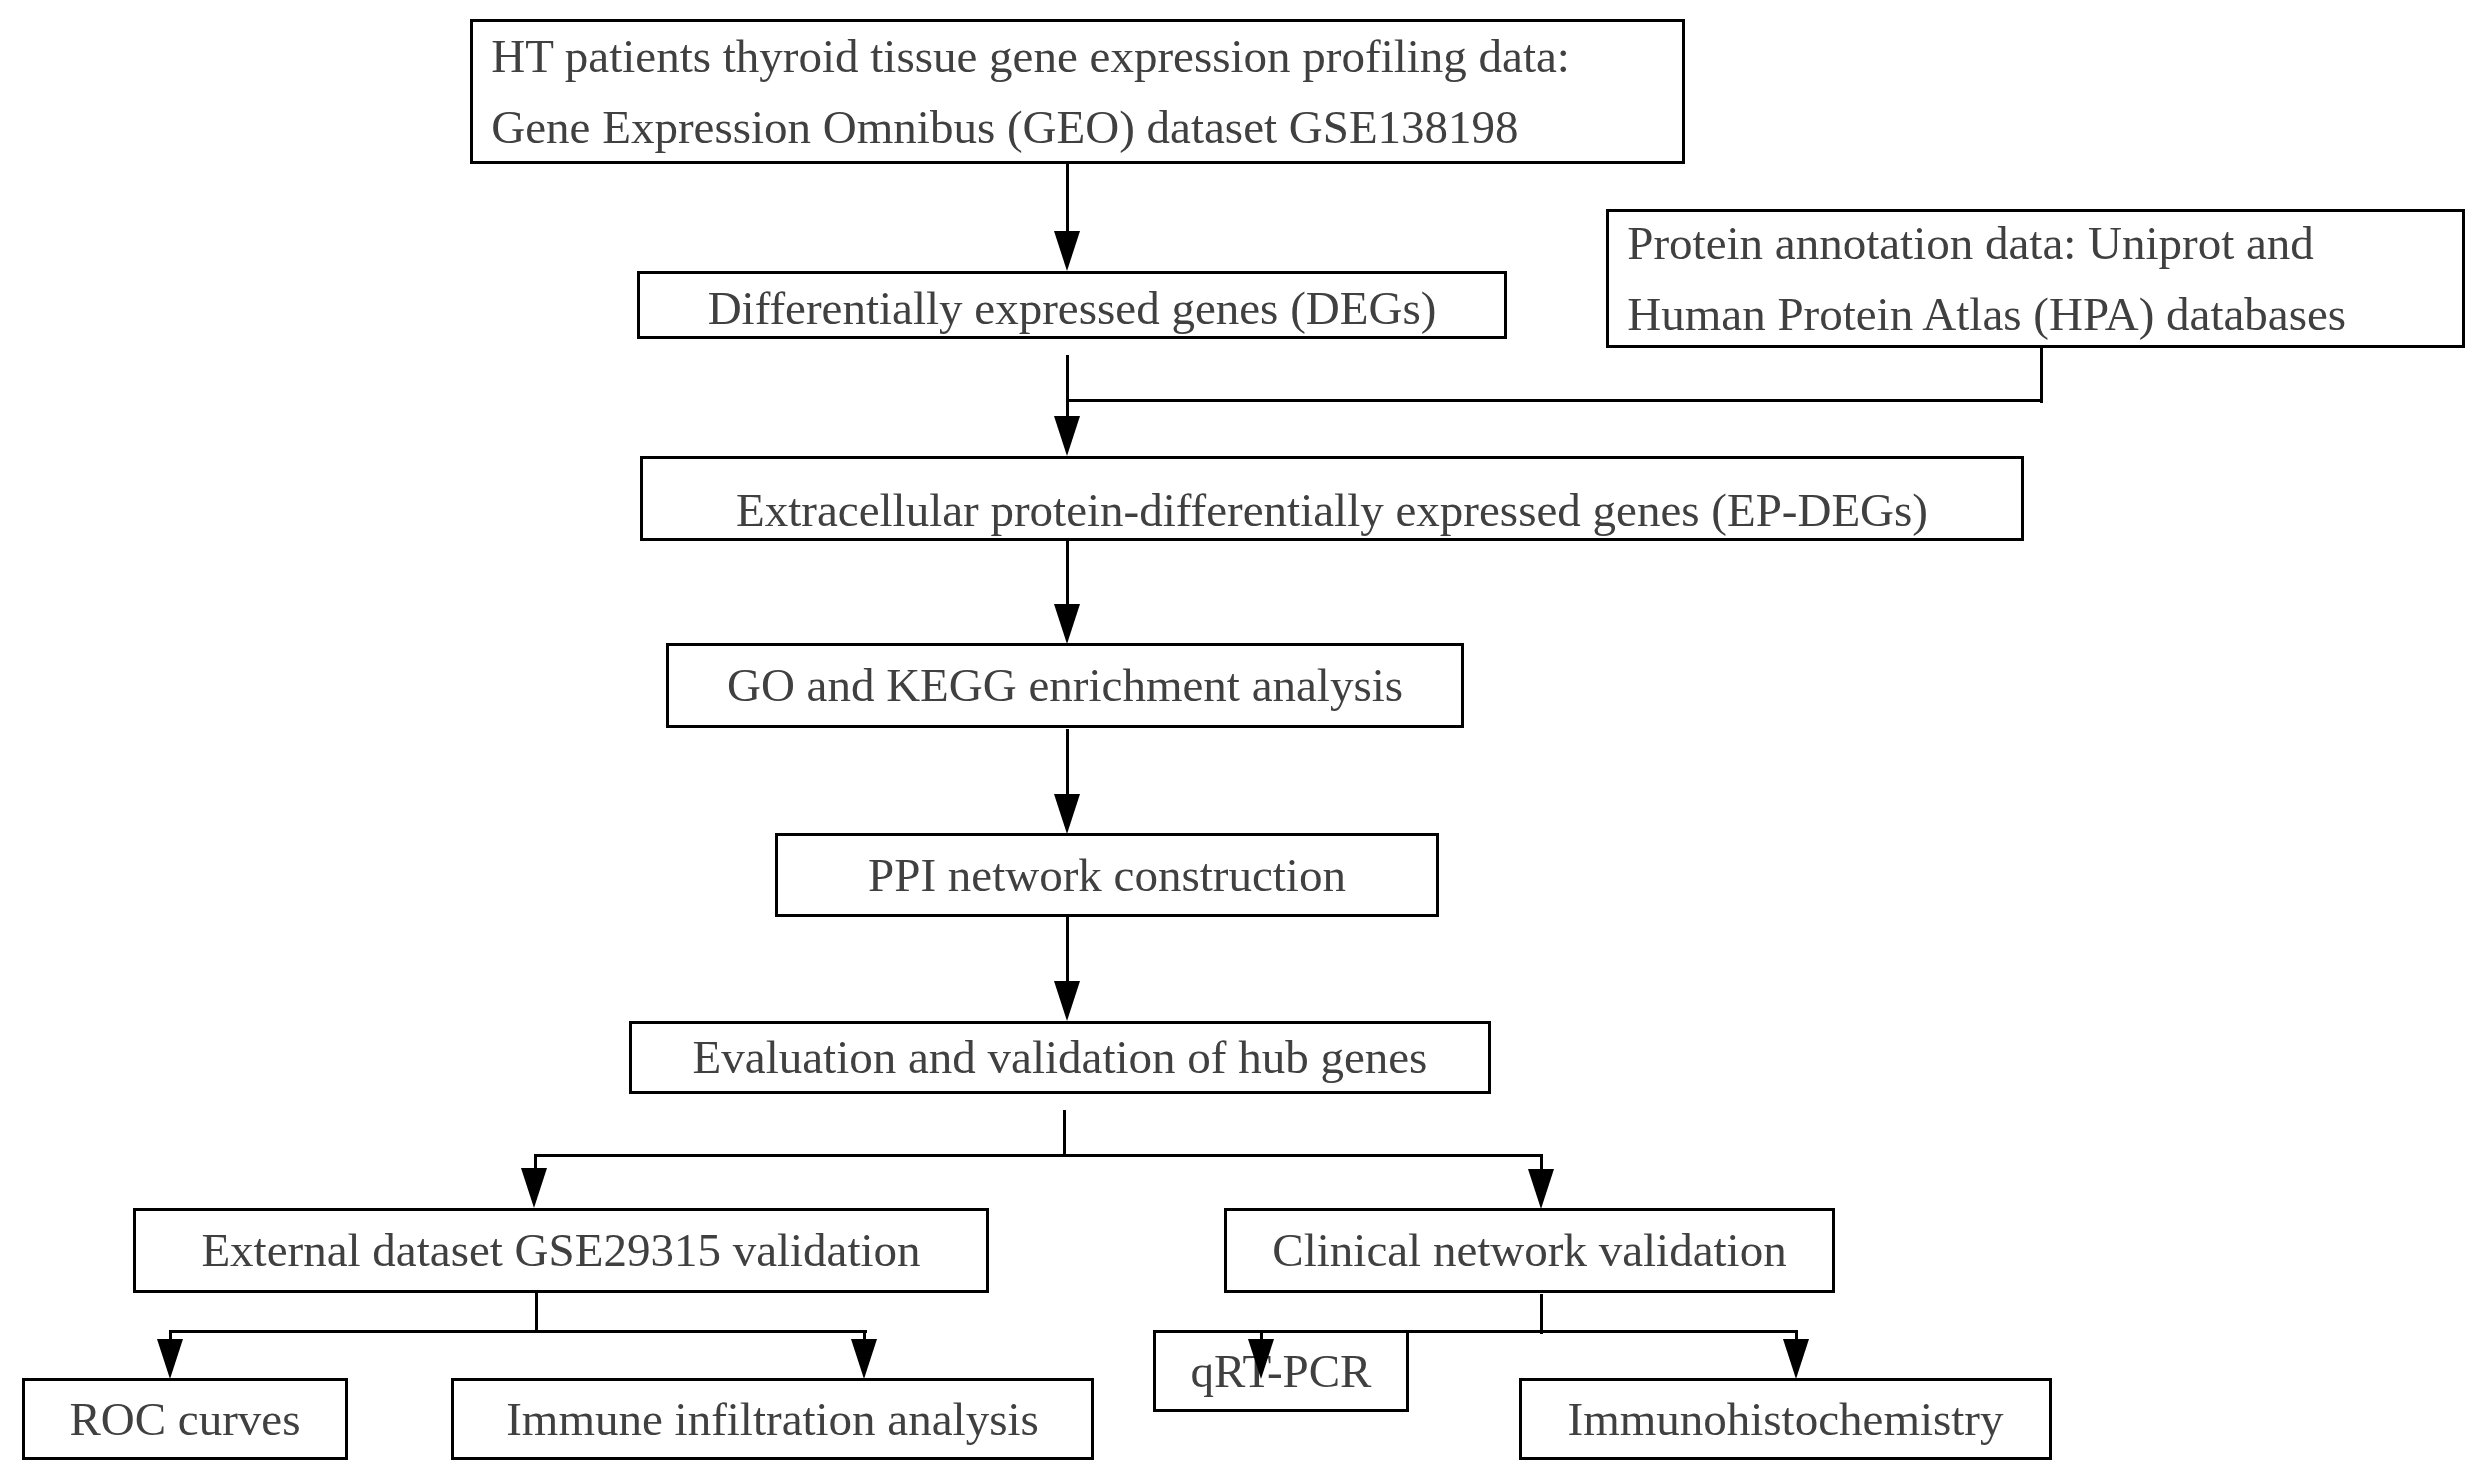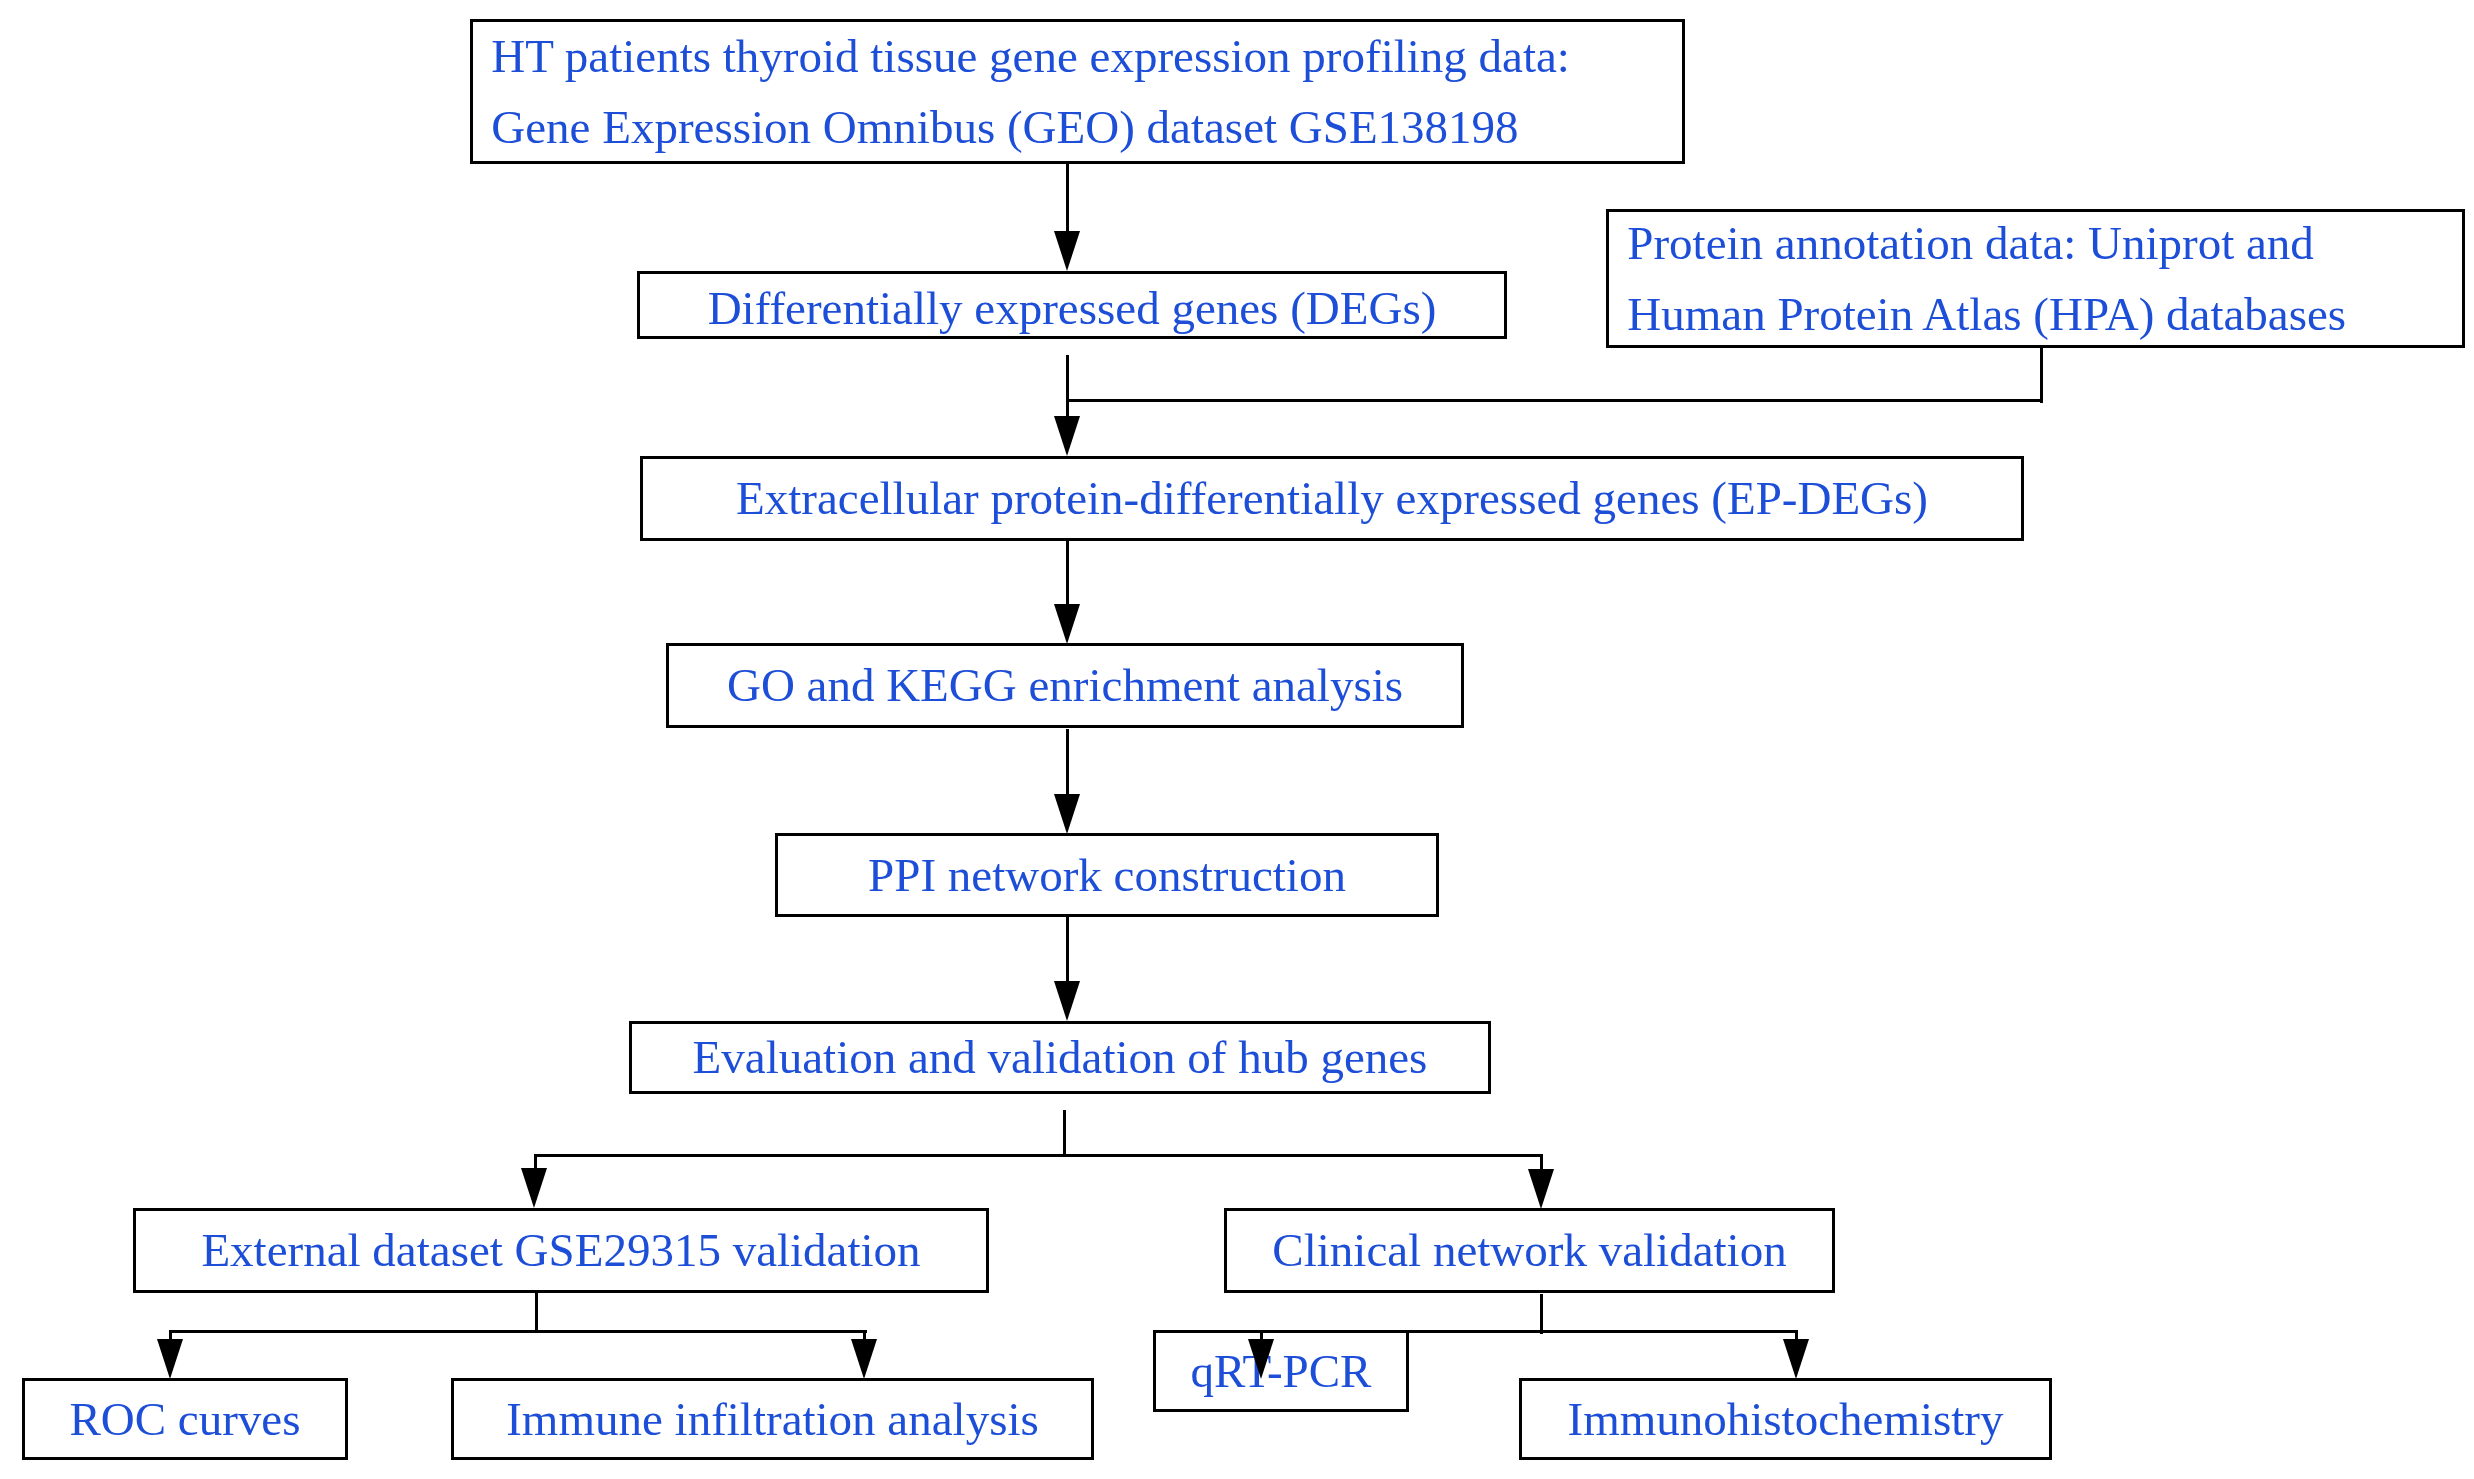--- a/index.html
+++ b/index.html
@@ -6,21 +6,21 @@
     margin: 0;
     padding: 0;
     background: #ffffff;
   }
   .canvas {
     position: relative;
     width: 2475px;
     height: 1479px;
     background: #ffffff;
     font-family: "Liberation Serif", "DejaVu Serif", serif;
-    color: #1d4ed8;
+    color: #404040;
     overflow: hidden;
   }
   .node {
     position: absolute;
     box-sizing: border-box;
     border: 3.8px solid #000000;
     background: #ffffff;
     display: flex;
     align-items: center;
     justify-content: center;
@@ -61,21 +61,21 @@
 
   <div class="node multiline" style="left:1606px; top:209px; width:859px; height:139px;">
     <span>Protein annotation data: Uniprot and</span>
     <span>Human Protein Atlas (HPA) databases</span>
   </div>
 
   <div class="node" style="left:637px; top:271px; width:870px; height:68px;align-items:flex-end;">
     <span>Differentially expressed genes (DEGs)</span>
   </div>
 
-  <div class="node" style="left:640px; top:456px; width:1384px; height:85px;">
+  <div class="node" style="left:640px; top:456px; width:1384px; height:85px;align-items:flex-end;">
     <span>Extracellular protein-differentially expressed genes (EP-DEGs)</span>
   </div>
 
   <div class="node" style="left:666px; top:643px; width:798px; height:85px;">
     <span>GO and KEGG enrichment analysis</span>
   </div>
 
   <div class="node" style="left:775px; top:833px; width:664px; height:84px;">
     <span>PPI network construction</span>
   </div>

